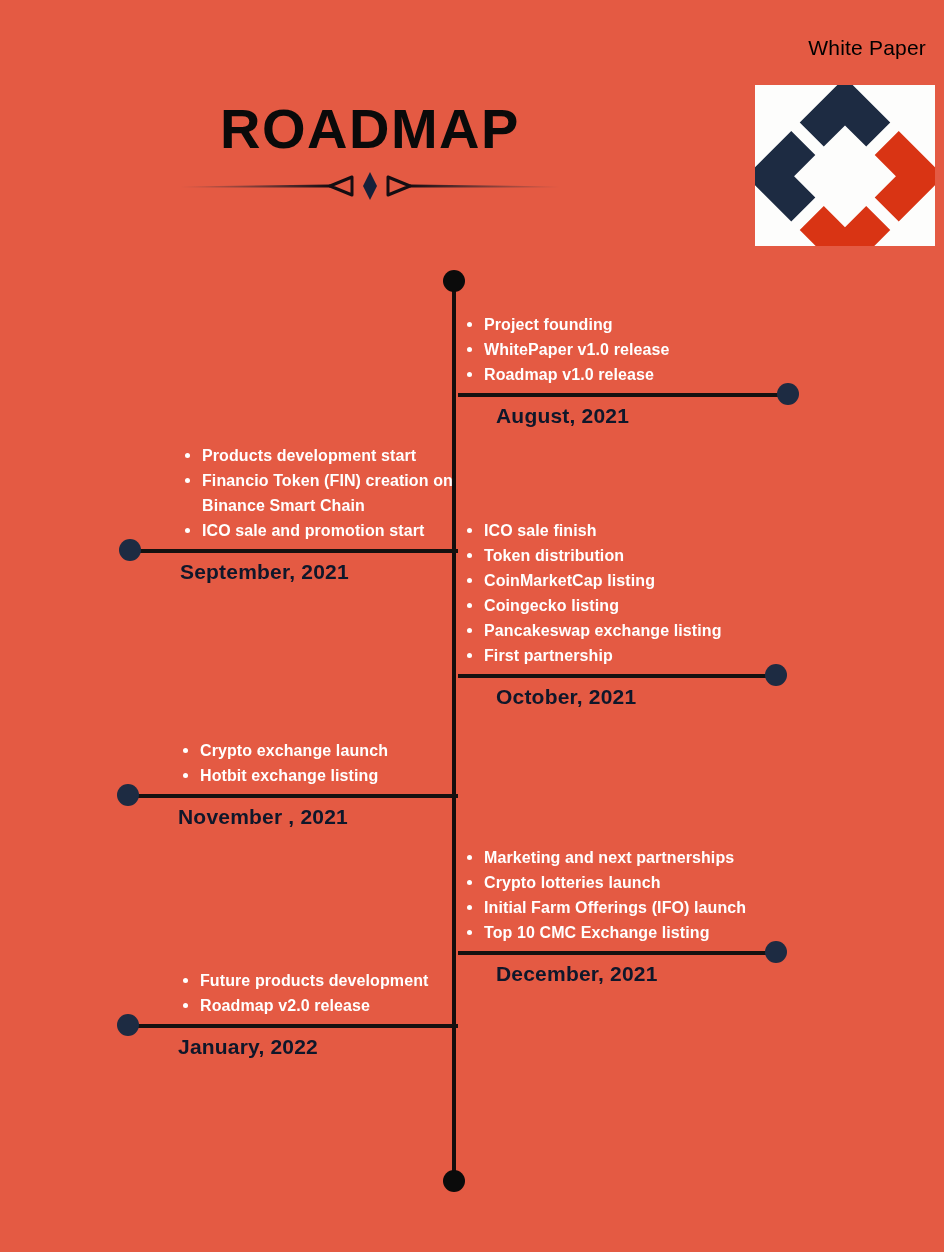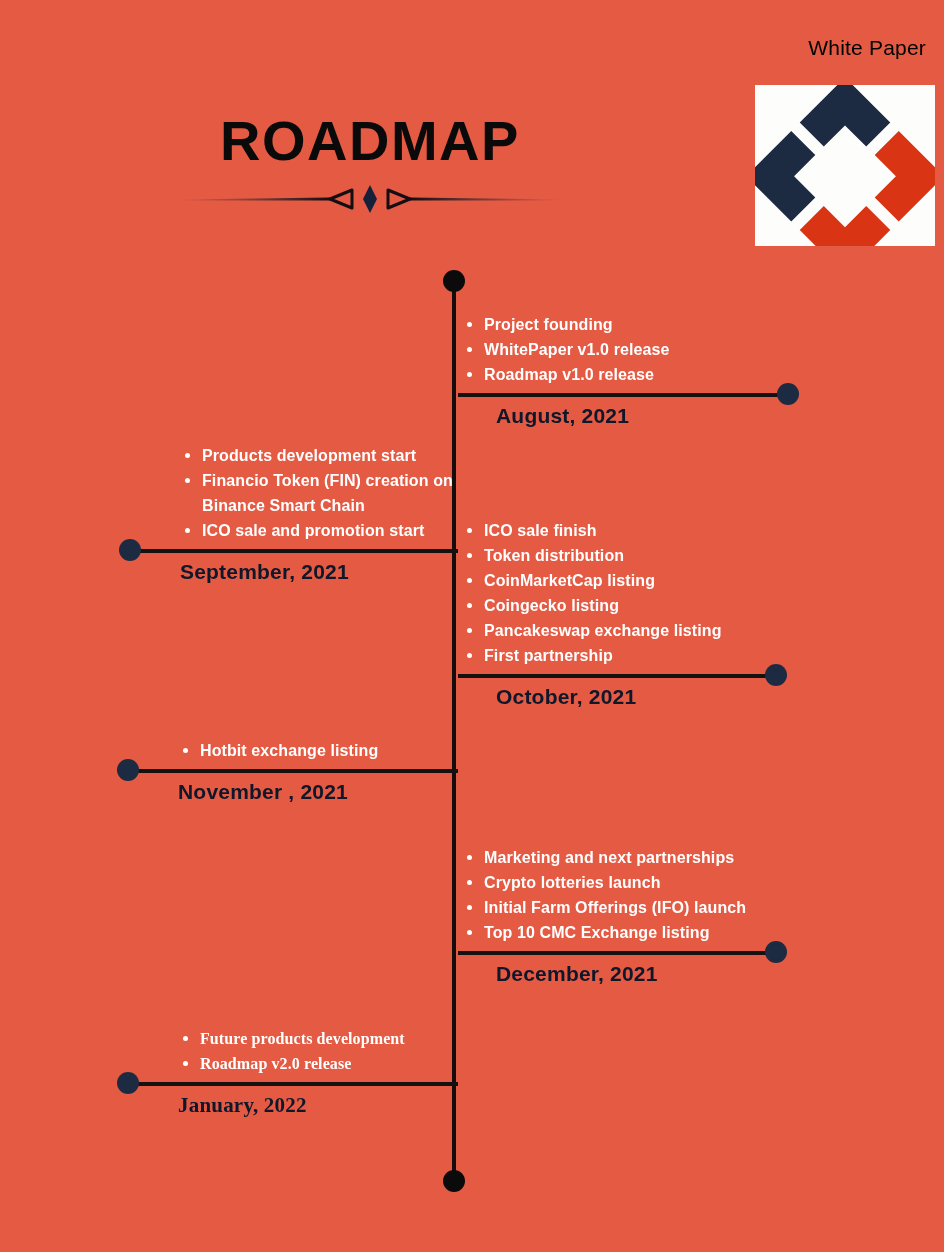--- a/index.html
+++ b/index.html
@@ -41,21 +41,21 @@
 
   
   #title-block {
     position: absolute;
     left: 0;
     top: 98px;
     width: 740px;
     text-align: center;
   }
   #page-title {
-    margin: 12px;
+    margin: 0;
     font-size: 56px;
     line-height: 62px;
     font-weight: bold;
     color: #0a0a0a;
     letter-spacing: 1.5px;
   }
   #title-divider {
     margin: 11px auto 0;
     width: 380px;
     height: 30px;
@@ -244,20 +244,21 @@
     </ul>
     <div class="rule-row">
       <div class="rule"></div>
       <div class="knob"></div>
     </div>
     <div class="date-label">October, 2021</div>
   </div>
 
   <div class="milestone left" style="left:128px; top:738px; width:330px;">
     <ul>
+      <li>Crypto exchange launch</li>
       <li>Hotbit exchange listing</li>
     </ul>
     <div class="rule-row">
       <div class="rule"></div>
       <div class="knob"></div>
     </div>
     <div class="date-label">November , 2021</div>
   </div>
 
   <div class="milestone right" style="left:458px; top:845px; width:318px;">
@@ -267,21 +268,21 @@
       <li>Initial Farm Offerings (IFO) launch</li>
       <li>Top 10 CMC Exchange listing</li>
     </ul>
     <div class="rule-row">
       <div class="rule"></div>
       <div class="knob"></div>
     </div>
     <div class="date-label">December, 2021</div>
   </div>
 
-  <div class="milestone left" style="left:128px; top:1026px; width:330px;font-family:Liberation Serif, serif;">
+  <div class="milestone left" style="left:128px; top:968px; width:330px;">
     <ul>
       <li>Future products development</li>
       <li>Roadmap v2.0 release</li>
     </ul>
     <div class="rule-row">
       <div class="rule"></div>
       <div class="knob"></div>
     </div>
     <div class="date-label">January, 2022</div>
   </div>

